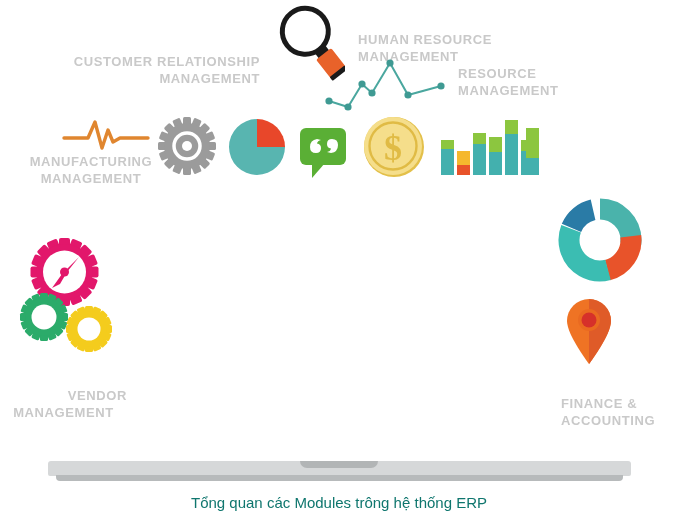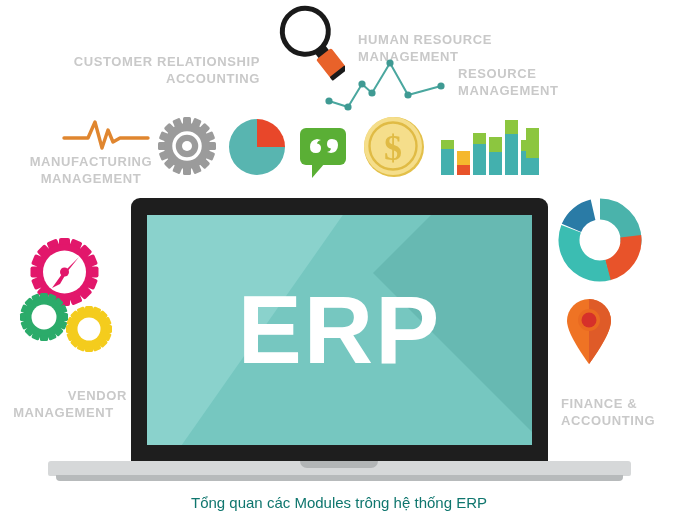--- a/index.html
+++ b/index.html
@@ -65,21 +65,21 @@
     position:absolute;left:252px;top:0px;width:78px;height:7px;
     background:#b2b5b6;border-radius:0 0 7px 7px;
   }
 </style>
 </head>
 <body>
 
 <div id="stage">
 
   <div class="lbl r" style="left:40px;top:54px;width:220px;">CUSTOMER RELATIONSHIP
-ACCOUNTING</div>
+MANAGEMENT</div>
 
   <div class="lbl l" style="left:358px;top:8px;width:200px;margin-top:24px;">HUMAN RESOURCE
 MANAGEMENT</div>
 
   <div class="lbl l" style="left:458px;top:66px;width:200px;">RESOURCE
 MANAGEMENT</div>
 
   <div class="lbl c" style="left:11px;top:154px;width:160px;">MANUFACTURING
 MANAGEMENT</div>
 
@@ -263,29 +263,20 @@
 
   <div class="icon" style="left:565px;top:299px;width:48px;height:66px;">
     <svg viewBox="0 0 48 66" width="48" height="66">
       <path d="M24,65 C24,65 46,36 46,22 A22,22 0 0,0 2,22 C2,36 24,65 24,65 Z" fill="#ef7324"></path>
       <path d="M24,65 C24,65 46,36 46,22 A22,22 0 0,0 24,0 L24,65 Z" fill="#df5b28"></path>
       <circle cx="24" cy="21" r="11" fill="#ea6a21"></circle>
       <circle cx="24" cy="21" r="7.5" fill="#d6312a"></circle>
     </svg>
   </div>
 
-  <div id="laptop">
-    <div id="lid">
-      <div id="screen">
-        <div class="sheen"></div>
-        <div class="shadow"></div>
-        <div id="erp">ERP</div>
-      </div>
-    </div>
-  </div>
   <div id="basewrap">
     <div id="base">
       <div id="notch"></div>
     </div>
     <div id="base2"></div>
   </div>
 
   <div style="position:absolute;left:0;top:494px;width:678px;text-align:center;
               color:#0f766e;font-size:15px;font-family:'Liberation Sans','DejaVu Sans',sans-serif;">Tổng quan các Modules trông hệ thống ERP</div>
 

